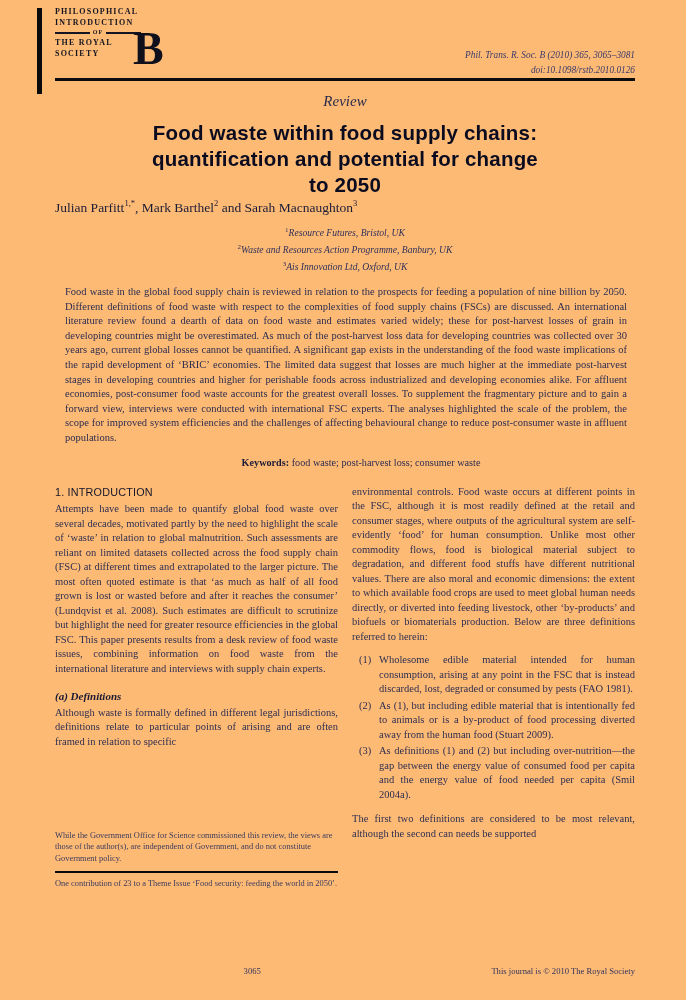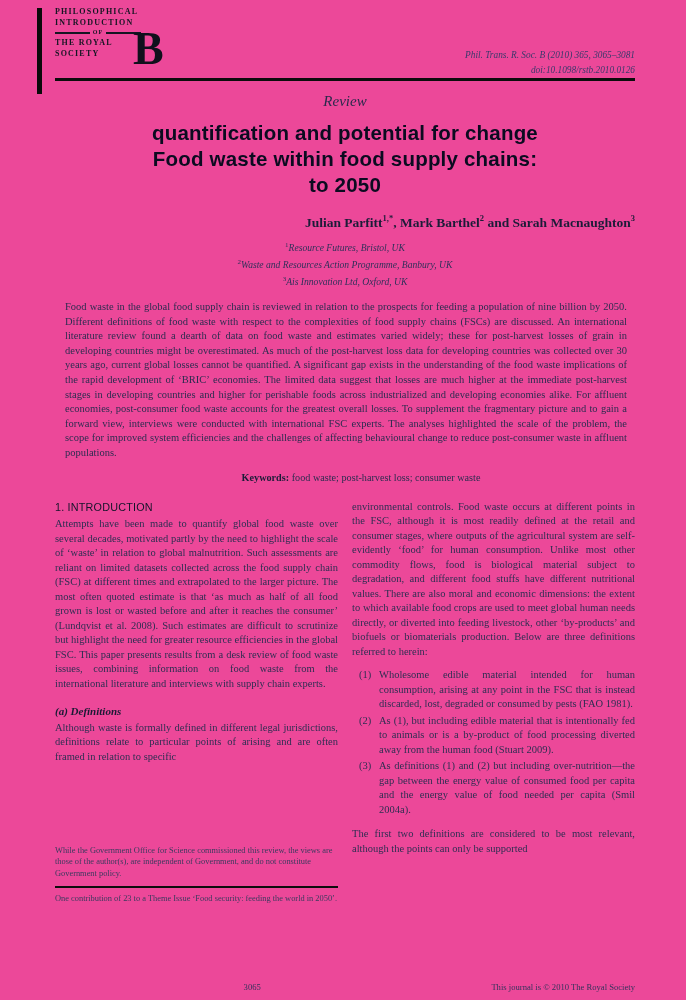--- a/index.html
+++ b/index.html
@@ -1,19 +1,19 @@
 <!DOCTYPE html>
 <html><head>
 <meta charset="utf-8">
 <style>
   html,body{margin:0;padding:0;background:#e8e8e8;}
   .page{
     position:relative;
     width:686px;height:1000px;
-    background:#ec4899;
+    background:#fdba74;
     font-family:"Liberation Serif", serif;
     color:#2e2e52;
     overflow:hidden;
     box-sizing:border-box;
   }
   .scan-bar{
     position:absolute;left:37px;top:8px;width:5px;height:86px;background:#0a0a0a;
   }
   .inner{
     position:absolute;left:55px;top:0;width:580px;
@@ -39,21 +39,21 @@
   .citation{
     text-align:right;font-style:italic;font-size:9.3px;line-height:15px;color:#39396b;
   }
   .rule-thick{border-top:3.5px solid #0c0c0c;margin-top:0;}
   
   .kicker{text-align:center;font-style:italic;font-size:15px;margin-top:12px;color:#2a2a4c;}
   .title{
     text-align:center;font-family:"Liberation Sans", sans-serif;font-weight:700;
     font-size:20.5px;line-height:26px;color:#0b0b20;margin-top:10px;letter-spacing:.2px;
   }
-  .byline{text-align:right;font-weight:bold;font-size:13.5px;margin-top:15px;color:#1c1c38;}
+  .byline{text-align:left;font-weight:normal;font-size:13.5px;color:#1c1c38;}
   .byline sup{font-size:8.5px;}
   .affils{text-align:center;font-style:italic;font-size:9.6px;line-height:14px;margin-top:7px;color:#30305a;}
   .affils sup{font-size:7px;font-style:normal;}
   .abstract{
     margin:11px 8px 0 10px;text-align:justify;font-size:10.5px;line-height:14.6px;color:#2c2c50;
   }
   .keywords{text-align:center;font-size:10.2px;margin-top:11px;color:#2c2c50;}
   .keywords b{color:#1c1c38;margin-left:32px;}
   
   .cols{display:flex;gap:14px;margin-top:17px;}
@@ -73,21 +73,21 @@
   }
   .footnote{margin-bottom:7px;}
   .rule-note{border-top:2.5px solid #0c0c0c;padding-top:5px;}
   .num-list{margin-top:9px;padding-left:7px;}
   .list-item{display:flex;margin-bottom:2px;}
   .list-marker{width:20px;flex:none;}
   .list-text{flex:1;text-align:justify;}
   .closing{margin-top:10px;}
   
   .footer{
-    position:absolute;left:55px;right:51px;bottom:6px;height:12px;
+    position:absolute;left:55px;right:51px;bottom:22px;height:12px;
     font-size:8.6px;color:#33335c;
   }
   .page-num{position:absolute;left:0;width:68%;text-align:center;}
   .journal-note{position:absolute;right:0;}
 </style>
 </head>
 <body>
 
 <div class="page">
   <div class="scan-bar"></div>
@@ -110,22 +110,22 @@
         <div>Phil. Trans. R. Soc. B (2010) 365, 3065–3081</div>
         <div>doi:10.1098/rstb.2010.0126</div>
       </div>
     </div>
 
     <div class="rule-thick"></div>
 
     <div class="kicker">Review</div>
 
     <div class="title">
+      <div>Food waste within food supply chains:</div>
       <div>quantification and potential for change</div>
-      <div>Food waste within food supply chains:</div>
       <div>to 2050</div>
     </div>
 
     <div class="byline">
       <span>Julian Parfitt</span><sup>1,*</sup><span>, Mark Barthel</span><sup>2</sup><span> and Sarah Macnaughton</span><sup>3</sup>
     </div>
 
     <div class="affils">
       <div><sup>1</sup><span>Resource Futures, Bristol, UK</span></div>
       <div><sup>2</sup><span>Waste and Resources Action Programme, Banbury, UK</span></div>
@@ -160,21 +160,21 @@
           </div>
           <div class="list-item">
             <span class="list-marker">(2)</span>
             <span class="list-text">As (1), but including edible material that is intentionally fed to animals or is a by-product of food processing diverted away from the human food (Stuart 2009).</span>
           </div>
           <div class="list-item">
             <span class="list-marker">(3)</span>
             <span class="list-text">As definitions (1) and (2) but including over-nutrition—the gap between the energy value of consumed food per capita and the energy value of food needed per capita (Smil 2004a).</span>
           </div>
         </div>
-        <div class="para closing">The first two definitions are considered to be most relevant, although the points can only be supported</div>
+        <div class="para closing">The first two definitions are considered to be most relevant, although the second can needs be supported</div>
       </div>
     </div>
   </div>
 
   <div class="footer">
     <span class="page-num">3065</span>
     <span class="journal-note">This journal is © 2010 The Royal Society</span>
   </div>
 </div>
 

